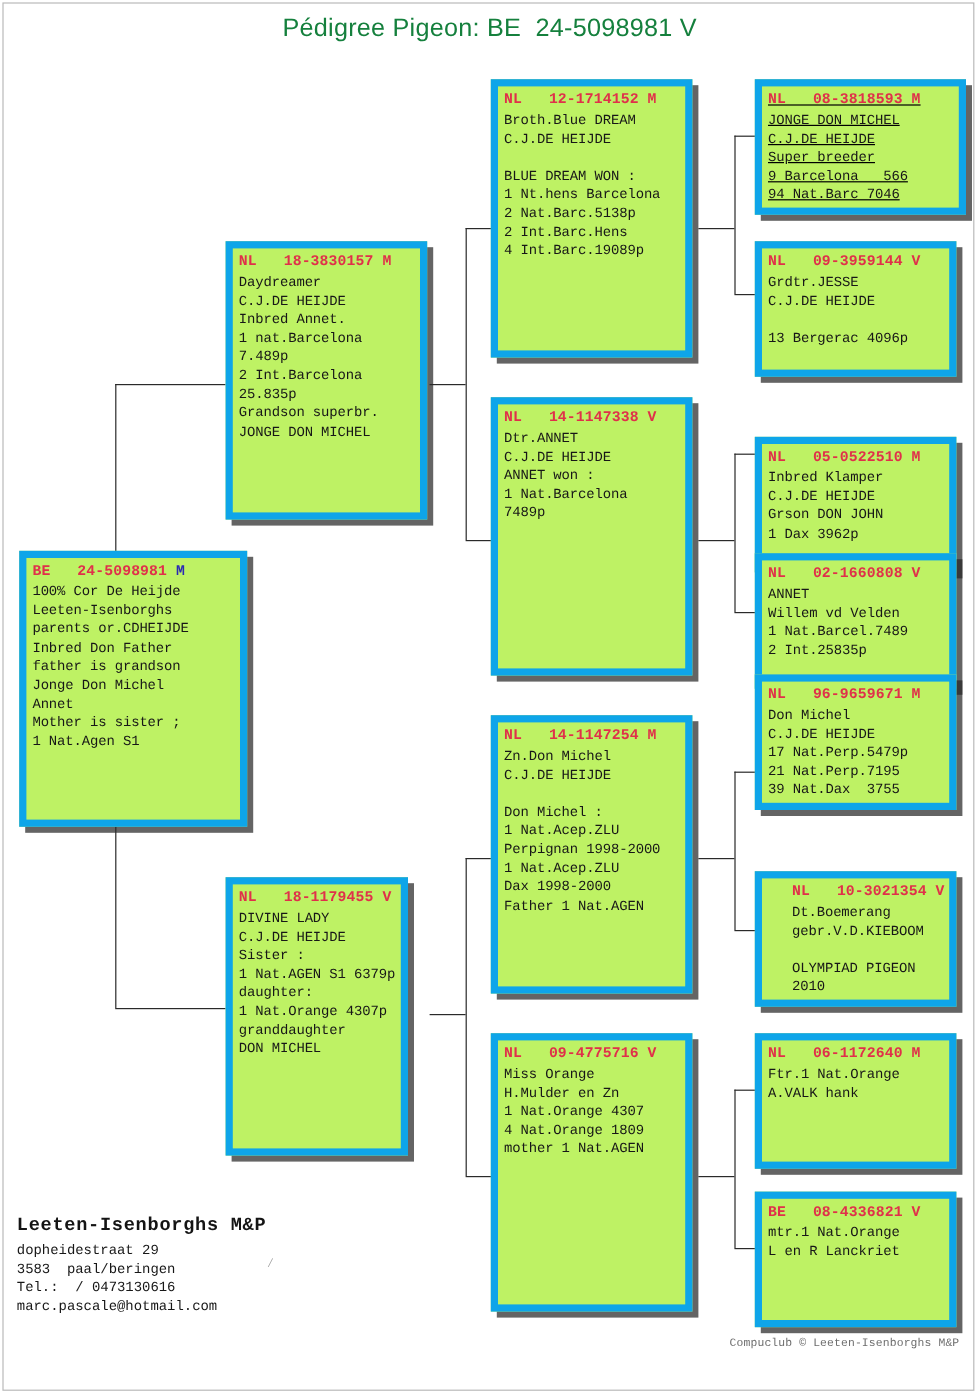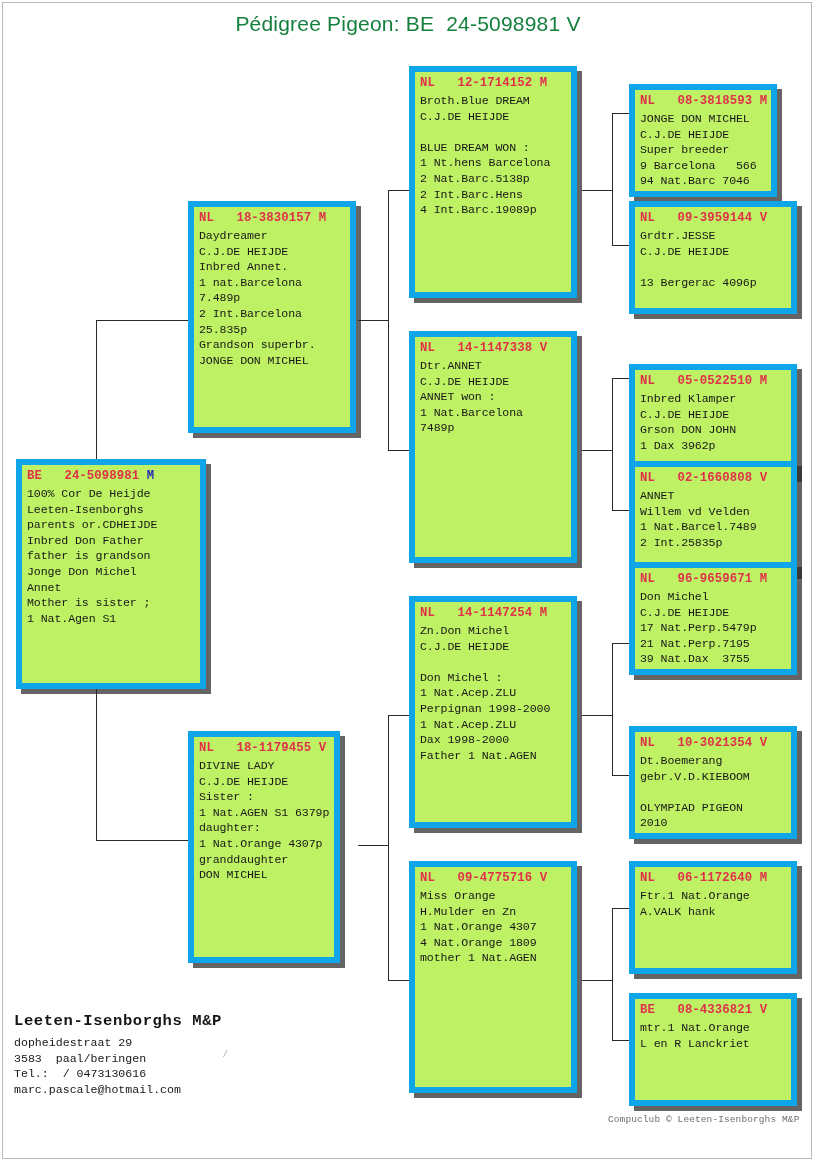--- a/index.html
+++ b/index.html
@@ -252,21 +252,21 @@
   <span class="ring">NL   09-4775716 V</span>
   <div class="lines">
     <span class="ln">Miss Orange</span>
     <span class="ln">H.Mulder en Zn</span>
     <span class="ln">1 Nat.Orange 4307</span>
     <span class="ln">4 Nat.Orange 1809</span>
     <span class="ln">mother 1 Nat.AGEN</span>
   </div>
 </div>
 
-<div class="pbox" style="left:629px; top:84px; width:148px; height:113px;">
+<div class="pbox" style="left:629px; top:66px; width:176px; height:113px;text-decoration:underline;">
   <span class="ring">NL   08-3818593 M</span>
   <div class="lines">
     <span class="ln">JONGE DON MICHEL</span>
     <span class="ln">C.J.DE HEIJDE</span>
     <span class="ln">Super breeder</span>
     <span class="ln">9 Barcelona   566</span>
     <span class="ln">94 Nat.Barc 7046</span>
   </div>
 </div>
 
@@ -304,21 +304,21 @@
   <span class="ring">NL   96-9659671 M</span>
   <div class="lines">
     <span class="ln">Don Michel</span>
     <span class="ln">C.J.DE HEIJDE</span>
     <span class="ln">17 Nat.Perp.5479p</span>
     <span class="ln">21 Nat.Perp.7195</span>
     <span class="ln">39 Nat.Dax  3755</span>
   </div>
 </div>
 
-<div class="pbox" style="left:629px; top:726px; width:168px; height:113px;">
+<div class="pbox" style="left:629px; top:726px; width:168px; height:113px;padding-left:20px;">
   <span class="ring">NL   10-3021354 V</span>
   <div class="lines">
     <span class="ln">Dt.Boemerang</span>
     <span class="ln">gebr.V.D.KIEBOOM</span>
     <span class="ln"></span>
     <span class="ln">OLYMPIAD PIGEON</span>
     <span class="ln">2010</span>
   </div>
 </div>
 

